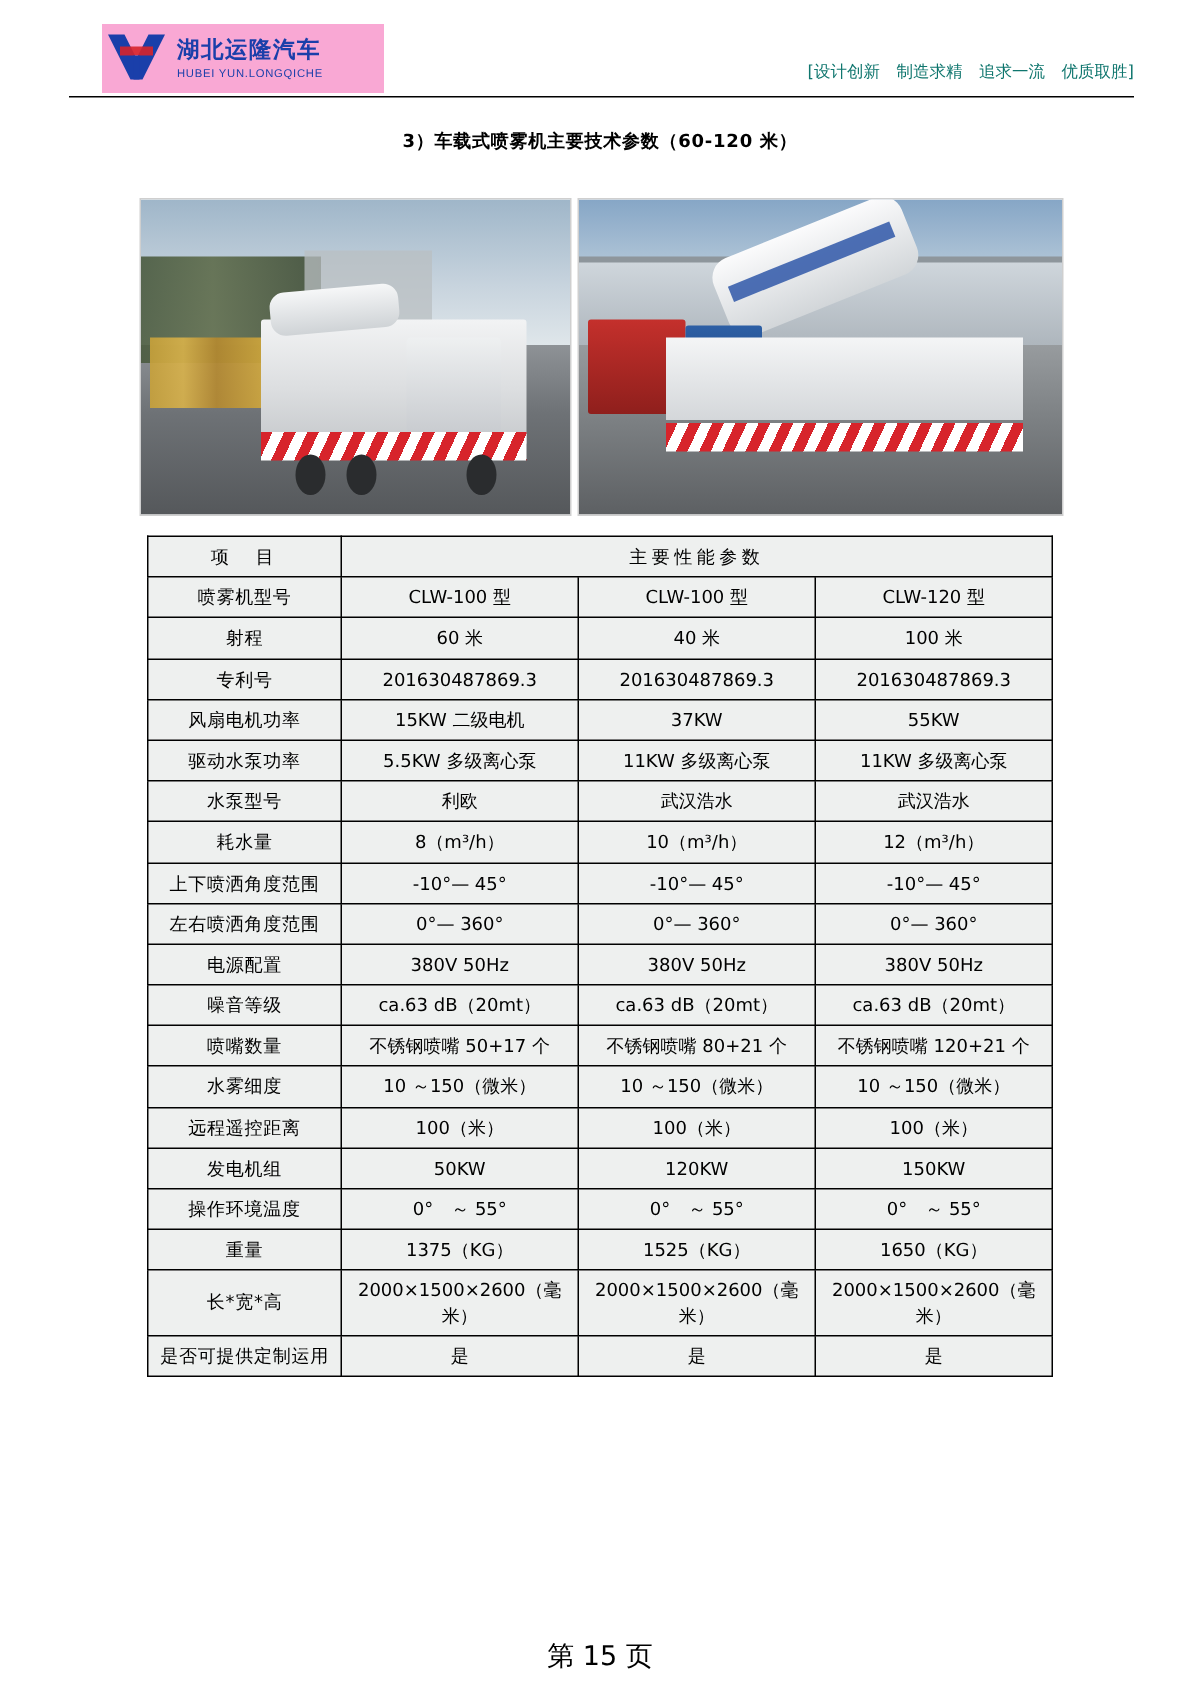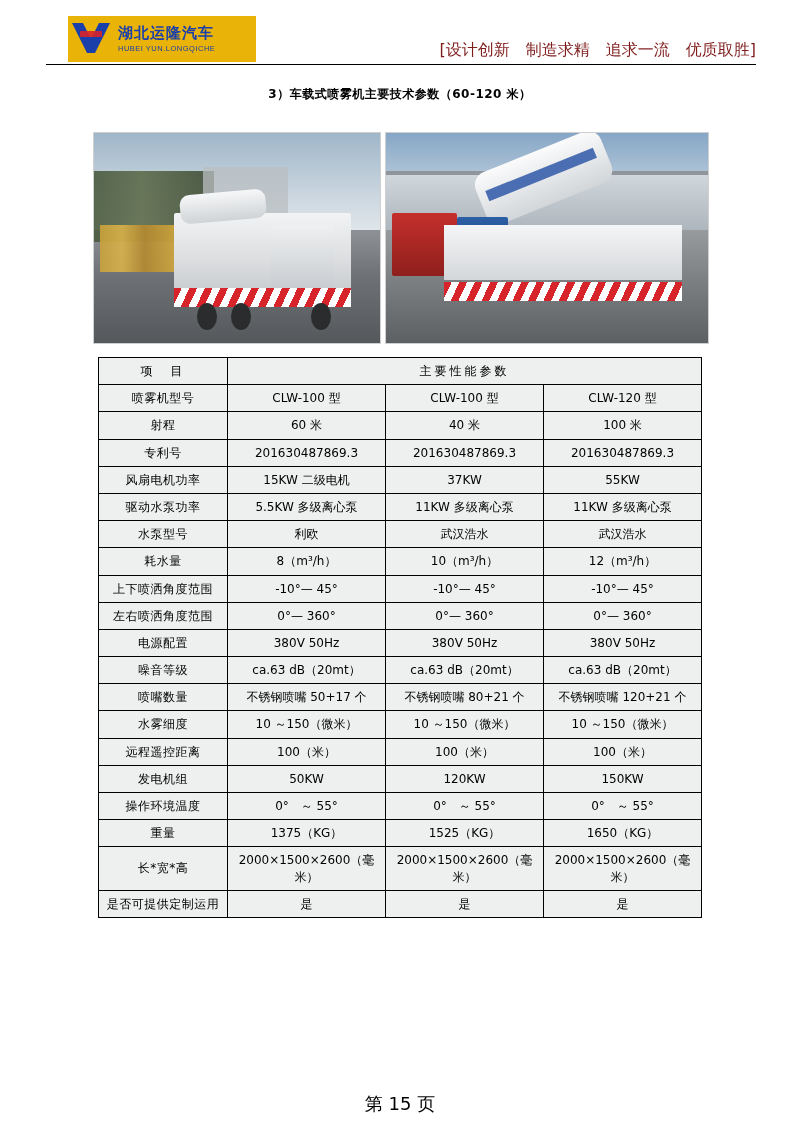--- a/index.html
+++ b/index.html
@@ -29,21 +29,21 @@
     top: 16px;
     width: 710px;
     height: 50px;
   }
   .logo-block {
     position: absolute;
     left: 22px;
     top: 0px;
     width: 188px;
     height: 46px;
-    background: #eab308;
+    background: #f9a8d4;
     display: flex;
     align-items: center;
   }
   .logo-mark {
     width: 46px;
     height: 40px;
     position: relative;
     flex: 0 0 auto;
     margin-right: 4px;
   }
@@ -66,22 +66,22 @@
     font-size: 7.5px;
     color: #1a3faa;
     letter-spacing: 0.5px;
     margin-top: 4px;
   }
   .header-slogan {
     position: absolute;
     right: 0;
     top: 24px;
     font-family: "DejaVu Sans", sans-serif;
-    font-size: 16px;
-    color: #7f1d1d;
+    font-size: 11px;
+    color: #0f766e;
     white-space: nowrap;
   }
   .header-rule {
     position: absolute;
     left: 0;
     top: 48px;
     width: 710px;
     height: 0;
     border-top: 1.6px solid #000;
   }

